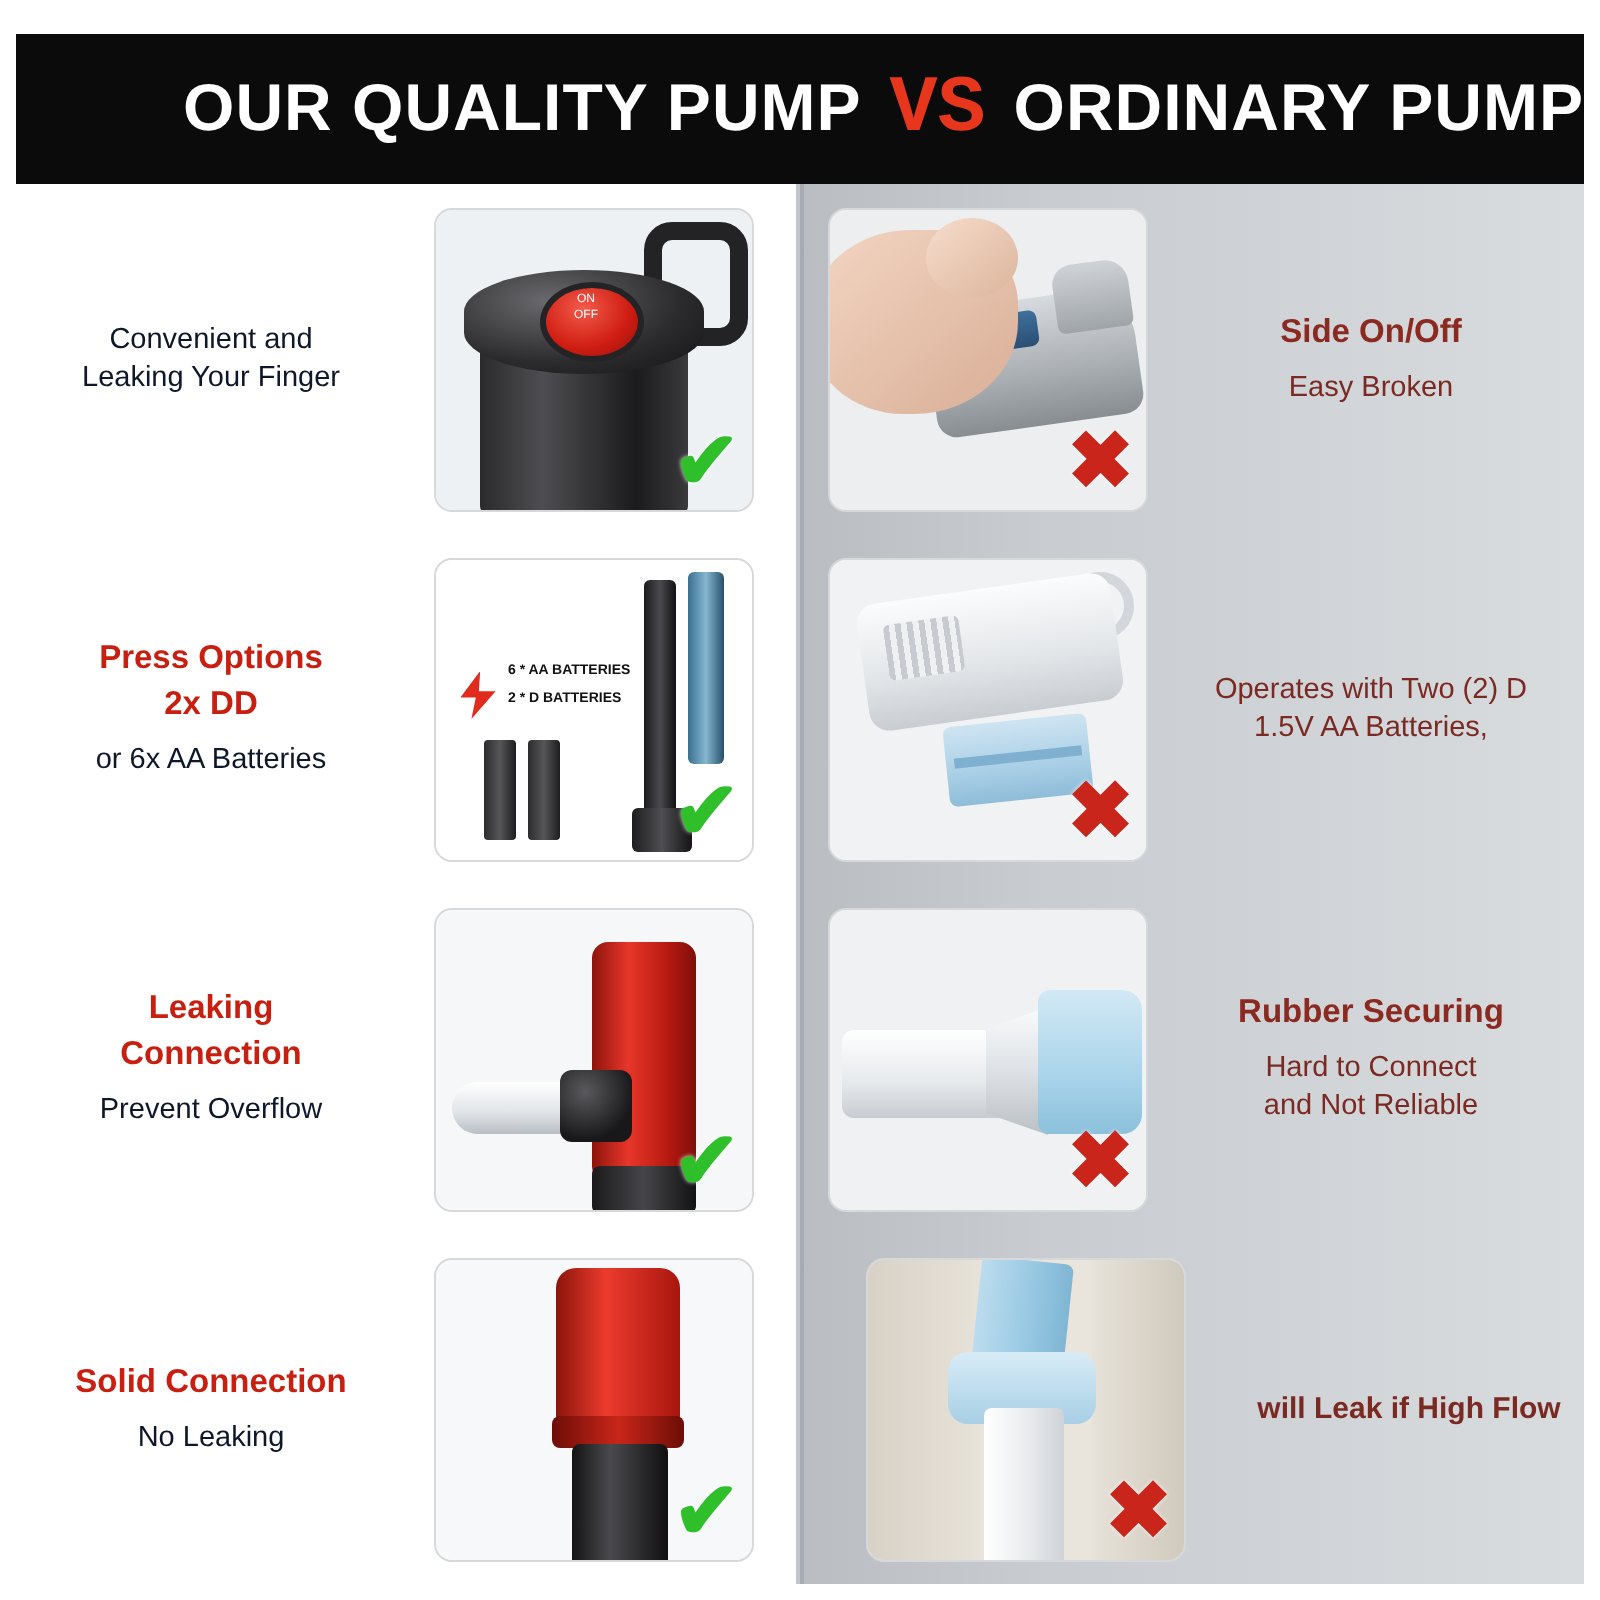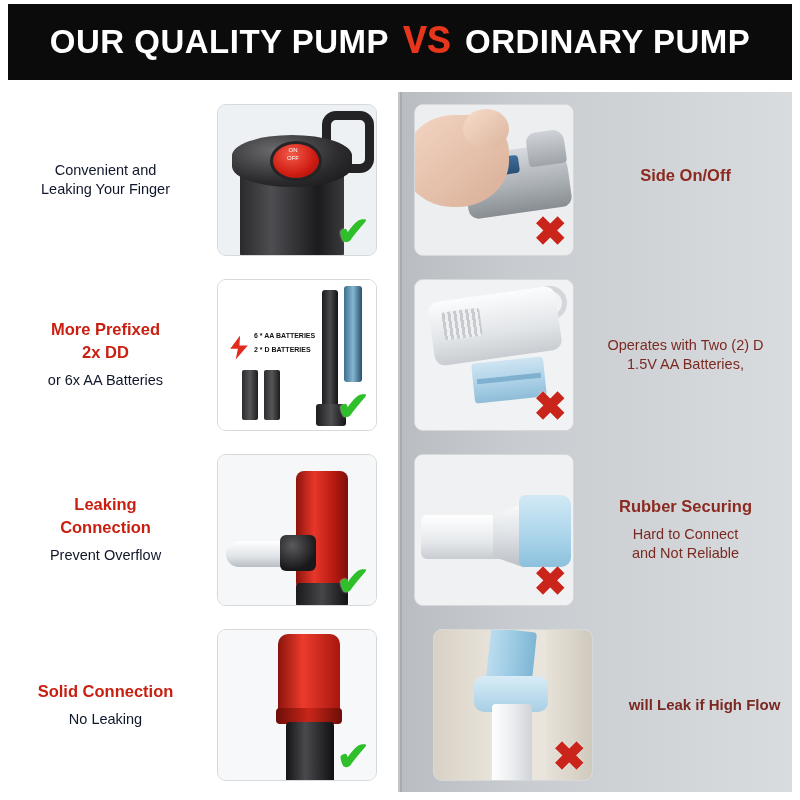--- a/index.html
+++ b/index.html
@@ -17,27 +17,27 @@
     position: relative;
     width: 800px;
     height: 800px;
     background: #ffffff;
     box-sizing: border-box;
   }
   
   .header {
     position: absolute;
     left: 8px;
-    top: 4px;
+    top: 17px;
     width: 784px;
     height: 76px;
     background: #0b0b0b;
     display: flex;
     align-items: center;
-    justify-content: center;
+    justify-content: flex-end;
     box-sizing: border-box;
   }
   .header-inner {
     display: flex;
     align-items: baseline;
     justify-content: center;
     gap: 0px;
     white-space: nowrap;
   }
   .hdr-left, .hdr-right {
@@ -410,28 +410,29 @@
           <div class="ph t1r-bg"></div>
           <div class="ph t1r-body"></div>
           <div class="ph t1r-spout"></div>
           <div class="ph t1r-sw"></div>
           <div class="ph t1r-hand"></div>
           <div class="ph t1r-thumb"></div>
           <div class="mark mark-x">✖</div>
         </div>
         <div class="text-block">
           <div class="title title-right">Side On/Off</div>
+          <div class="subtitle subtitle-right">Easy Broken</div>
         </div>
       </div>
     </div>
 
     <div class="row row-1">
       <div class="cell cell-left">
         <div class="text-block">
-          <div class="title">More Prefixed</div>
+          <div class="title">Press Options</div>
           <div class="title" style="margin-top:-6px">2x DD</div>
           <div class="subtitle">or 6x AA Batteries</div>
         </div>
         <div class="tile">
           <div class="ph t2l-bg"></div>
           <div class="ph t2l-bolt"></div>
           <div class="ph t2l-txt1">6 * AA BATTERIES</div>
           <div class="ph t2l-txt2">2 * D BATTERIES</div>
           <div class="ph t2l-batt1"></div>
           <div class="ph t2l-batt2"></div>

